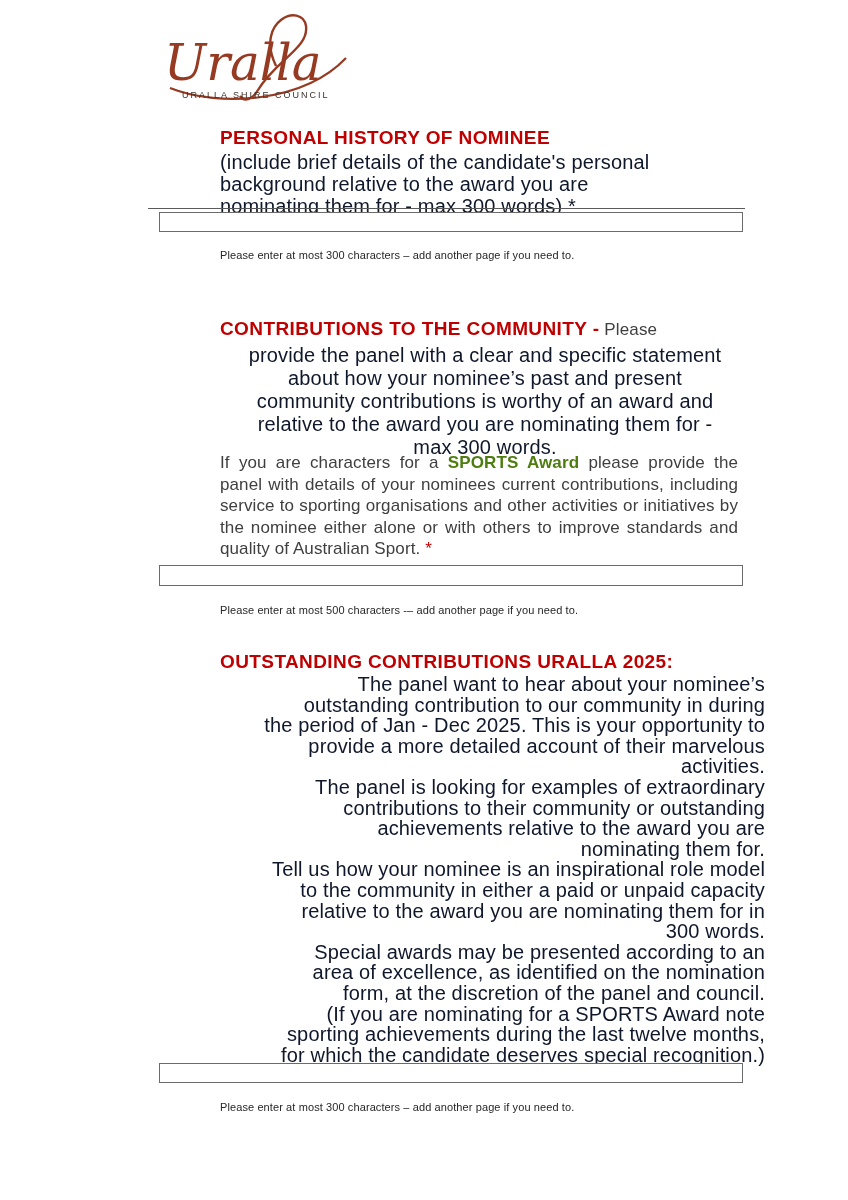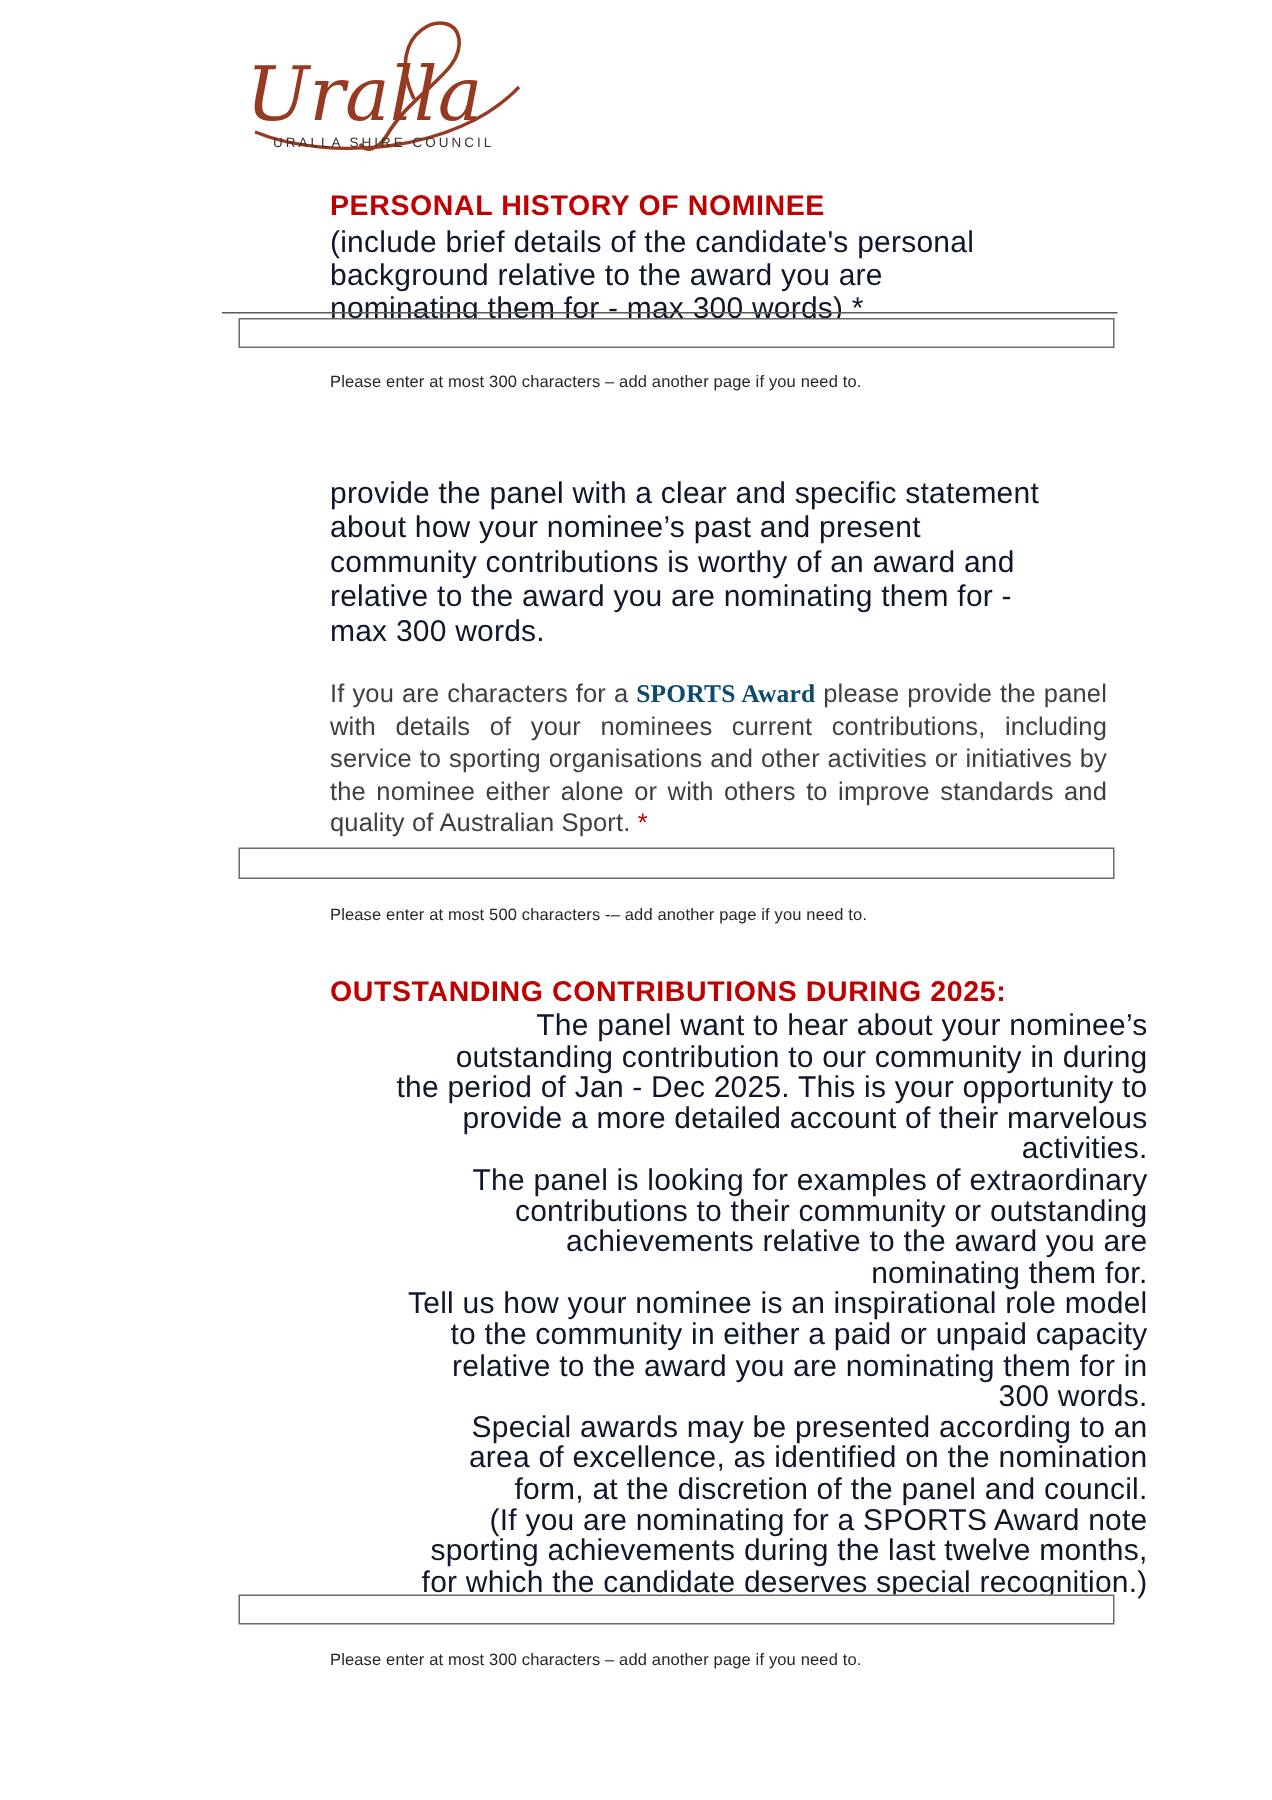--- a/index.html
+++ b/index.html
@@ -26,26 +26,26 @@
   #input1{left:111px;top:212px;width:584px;height:20px;}
   #input2{left:111px;top:565px;width:584px;height:21px;}
   #input3{left:111px;top:1063px;width:584px;height:20px;}
   .note{font-size:11px;color:#262626;letter-spacing:0.1px;}
   #note1{left:172px;top:249px;}
   #note2{left:172px;top:604px;}
   #note3{left:172px;top:1101px;}
   #sec2{left:172px;top:316px;width:530px;}
   #sec2-headline{line-height:25px;}
   #sec2-suffix{font-size:17px;color:#3f3f3f;font-weight:normal;letter-spacing:0.15px;}
-  #sec2-body{line-height:23px;margin-top:2px;}
+  #sec2-body{line-height:23px;margin-top:2px;text-align:center;}
   #sports-para{
     left:172px;top:452px;width:518px;text-align:justify;line-height:21.5px;
     font-size:17px;color:#3f3f3f;letter-spacing:0.1px;
   }
-  #sports-para b{color:#0c4a6e;font-family:Liberation Serif, serif;}
+  #sports-para b{color:#4d7c0f;}
   .red-star{color:#c00000;}
   #sec3-heading{left:172px;top:651px;}
   #sec3-body{left:172px;top:674px;width:545px;line-height:20.6px;text-align:right;}
   #logo{left:108px;top:6px;width:196px;height:100px;}
 </style>
 </head>
 <body>
 
 <div id="logo" class="abs">
   <svg width="196" height="100" viewBox="0 0 196 100">
@@ -58,35 +58,38 @@
 
 <div id="sec1-heading" class="abs h-red">PERSONAL HISTORY OF NOMINEE</div>
 <div id="sec1-body" class="abs body-text">(include brief details of the candidate's personal
 background relative to the award you are
 nominating them for - max 300 words) *</div>
 <div id="rule1" class="abs"></div>
 <input id="input1" class="abs fill-box" type="text" value="" style="">
 <div id="note1" class="abs note">Please enter at most 300 characters – add another page if you need to.</div>
 
 <div id="sec2" class="abs">
+  <div id="sec2-headline">
+    <span class="h-red">CONTRIBUTIONS TO THE COMMUNITY -</span><span id="sec2-suffix"> Please</span>
+  </div>
   <div id="sec2-body" class="body-text">provide the panel with a clear and specific statement
 about how your nominee’s past and present
 community contributions is worthy of an award and
 relative to the award you are nominating them for -
 max 300 words.</div>
 </div>
 
 <div id="sports-para" class="abs">
   <span>If you are characters for a </span><b>SPORTS Award</b><span> please provide the panel with details of your nominees current contributions, including service to sporting organisations and other activities or initiatives by the nominee either alone or with others to improve standards and quality of Australian Sport.</span><span class="red-star"> *</span>
 </div>
 
 <input id="input2" class="abs fill-box" type="text" value="" style="">
 <div id="note2" class="abs note">Please enter at most 500 characters -– add another page if you need to.</div>
 
-<div id="sec3-heading" class="abs h-red">OUTSTANDING CONTRIBUTIONS DURING 2025:</div>
+<div id="sec3-heading" class="abs h-red">OUTSTANDING CONTRIBUTIONS URALLA 2025:</div>
 <div id="sec3-body" class="abs body-text">The panel want to hear about your nominee’s
 outstanding contribution to our community in during
 the period of Jan - Dec 2025. This is your opportunity to
 provide a more detailed account of their marvelous
 activities.
 The panel is looking for examples of extraordinary
 contributions to their community or outstanding
 achievements relative to the award you are
 nominating them for.
 Tell us how your nominee is an inspirational role model

